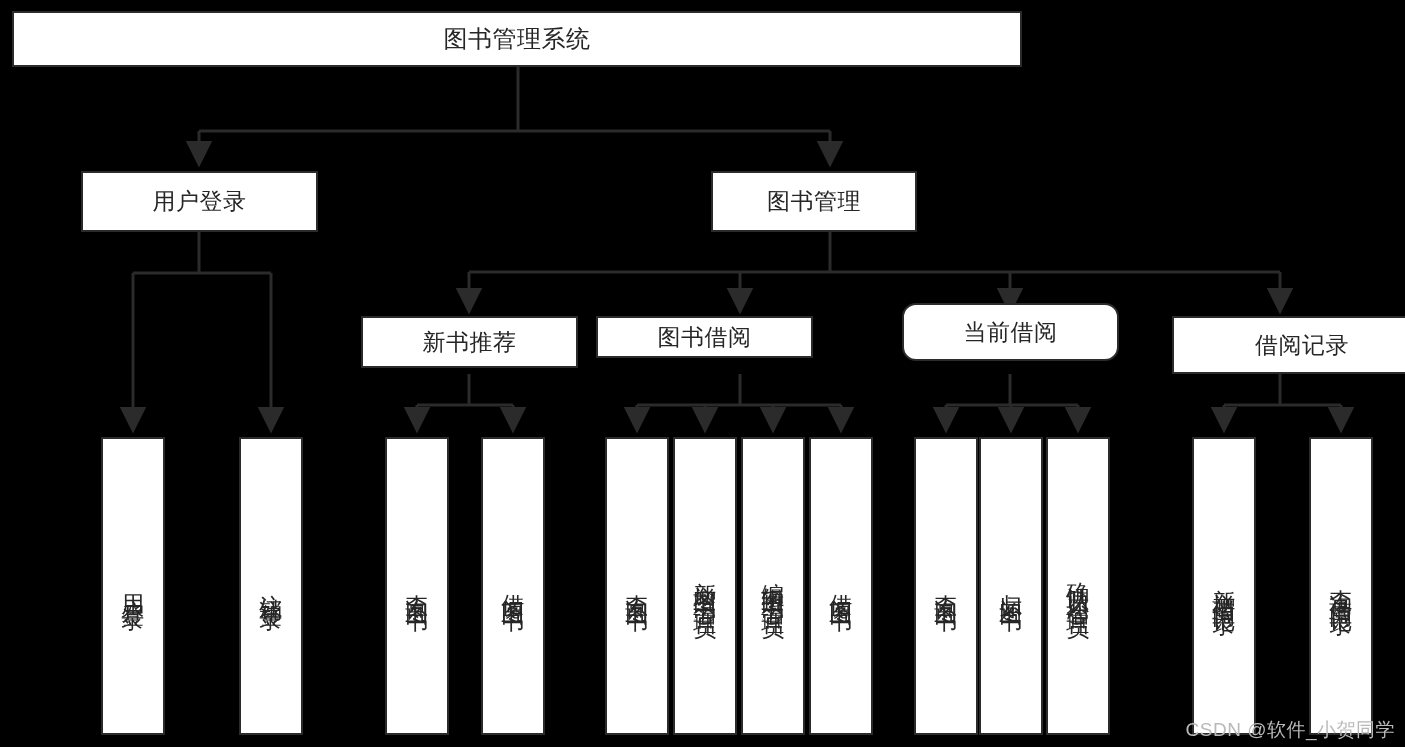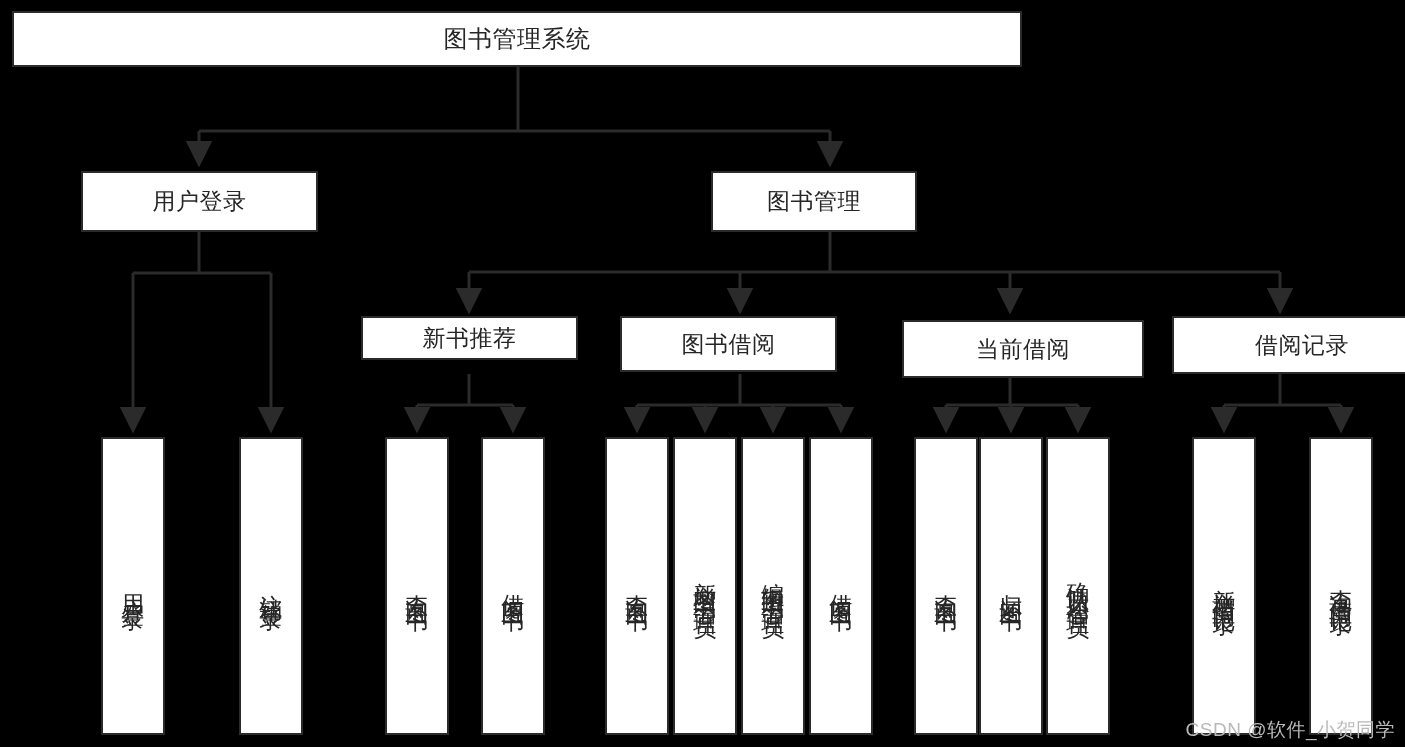--- a/index.html
+++ b/index.html
@@ -129,29 +129,29 @@
   </div>
 
   <div class="node level2" style="left:81px; top:171px; width:237px; height:61px;">
     <span class="node-label">用户登录</span>
   </div>
 
   <div class="node level2" style="left:711px; top:171px; width:206px; height:61px;">
     <span class="node-label">图书管理</span>
   </div>
 
-  <div class="node level3" style="left:361px; top:316px; width:217px; height:44px;">
+  <div class="node level3" style="left:361px; top:316px; width:217px; height:52px;">
     <span class="node-label">新书推荐</span>
   </div>
 
-  <div class="node level3" style="left:620px; top:316px; width:217px; height:56px;">
+  <div class="node level3" style="left:596px; top:316px; width:217px; height:42px;">
     <span class="node-label">图书借阅</span>
   </div>
 
-  <div class="node level3" style="left:902px; top:320px; width:242px; height:58px;">
+  <div class="node level3" style="left:902px; top:303px; width:217px; height:58px;border-radius:14px;">
     <span class="node-label">当前借阅</span>
   </div>
 
   <div class="node level3" style="left:1172px; top:316px; width:260px; height:58px;">
     <span class="node-label">借阅记录</span>
   </div>
 
   <div class="node leaf" style="left:101px; top:437px; width:64px; height:298px;">
     <span class="node-label">用户登录</span>
   </div>

